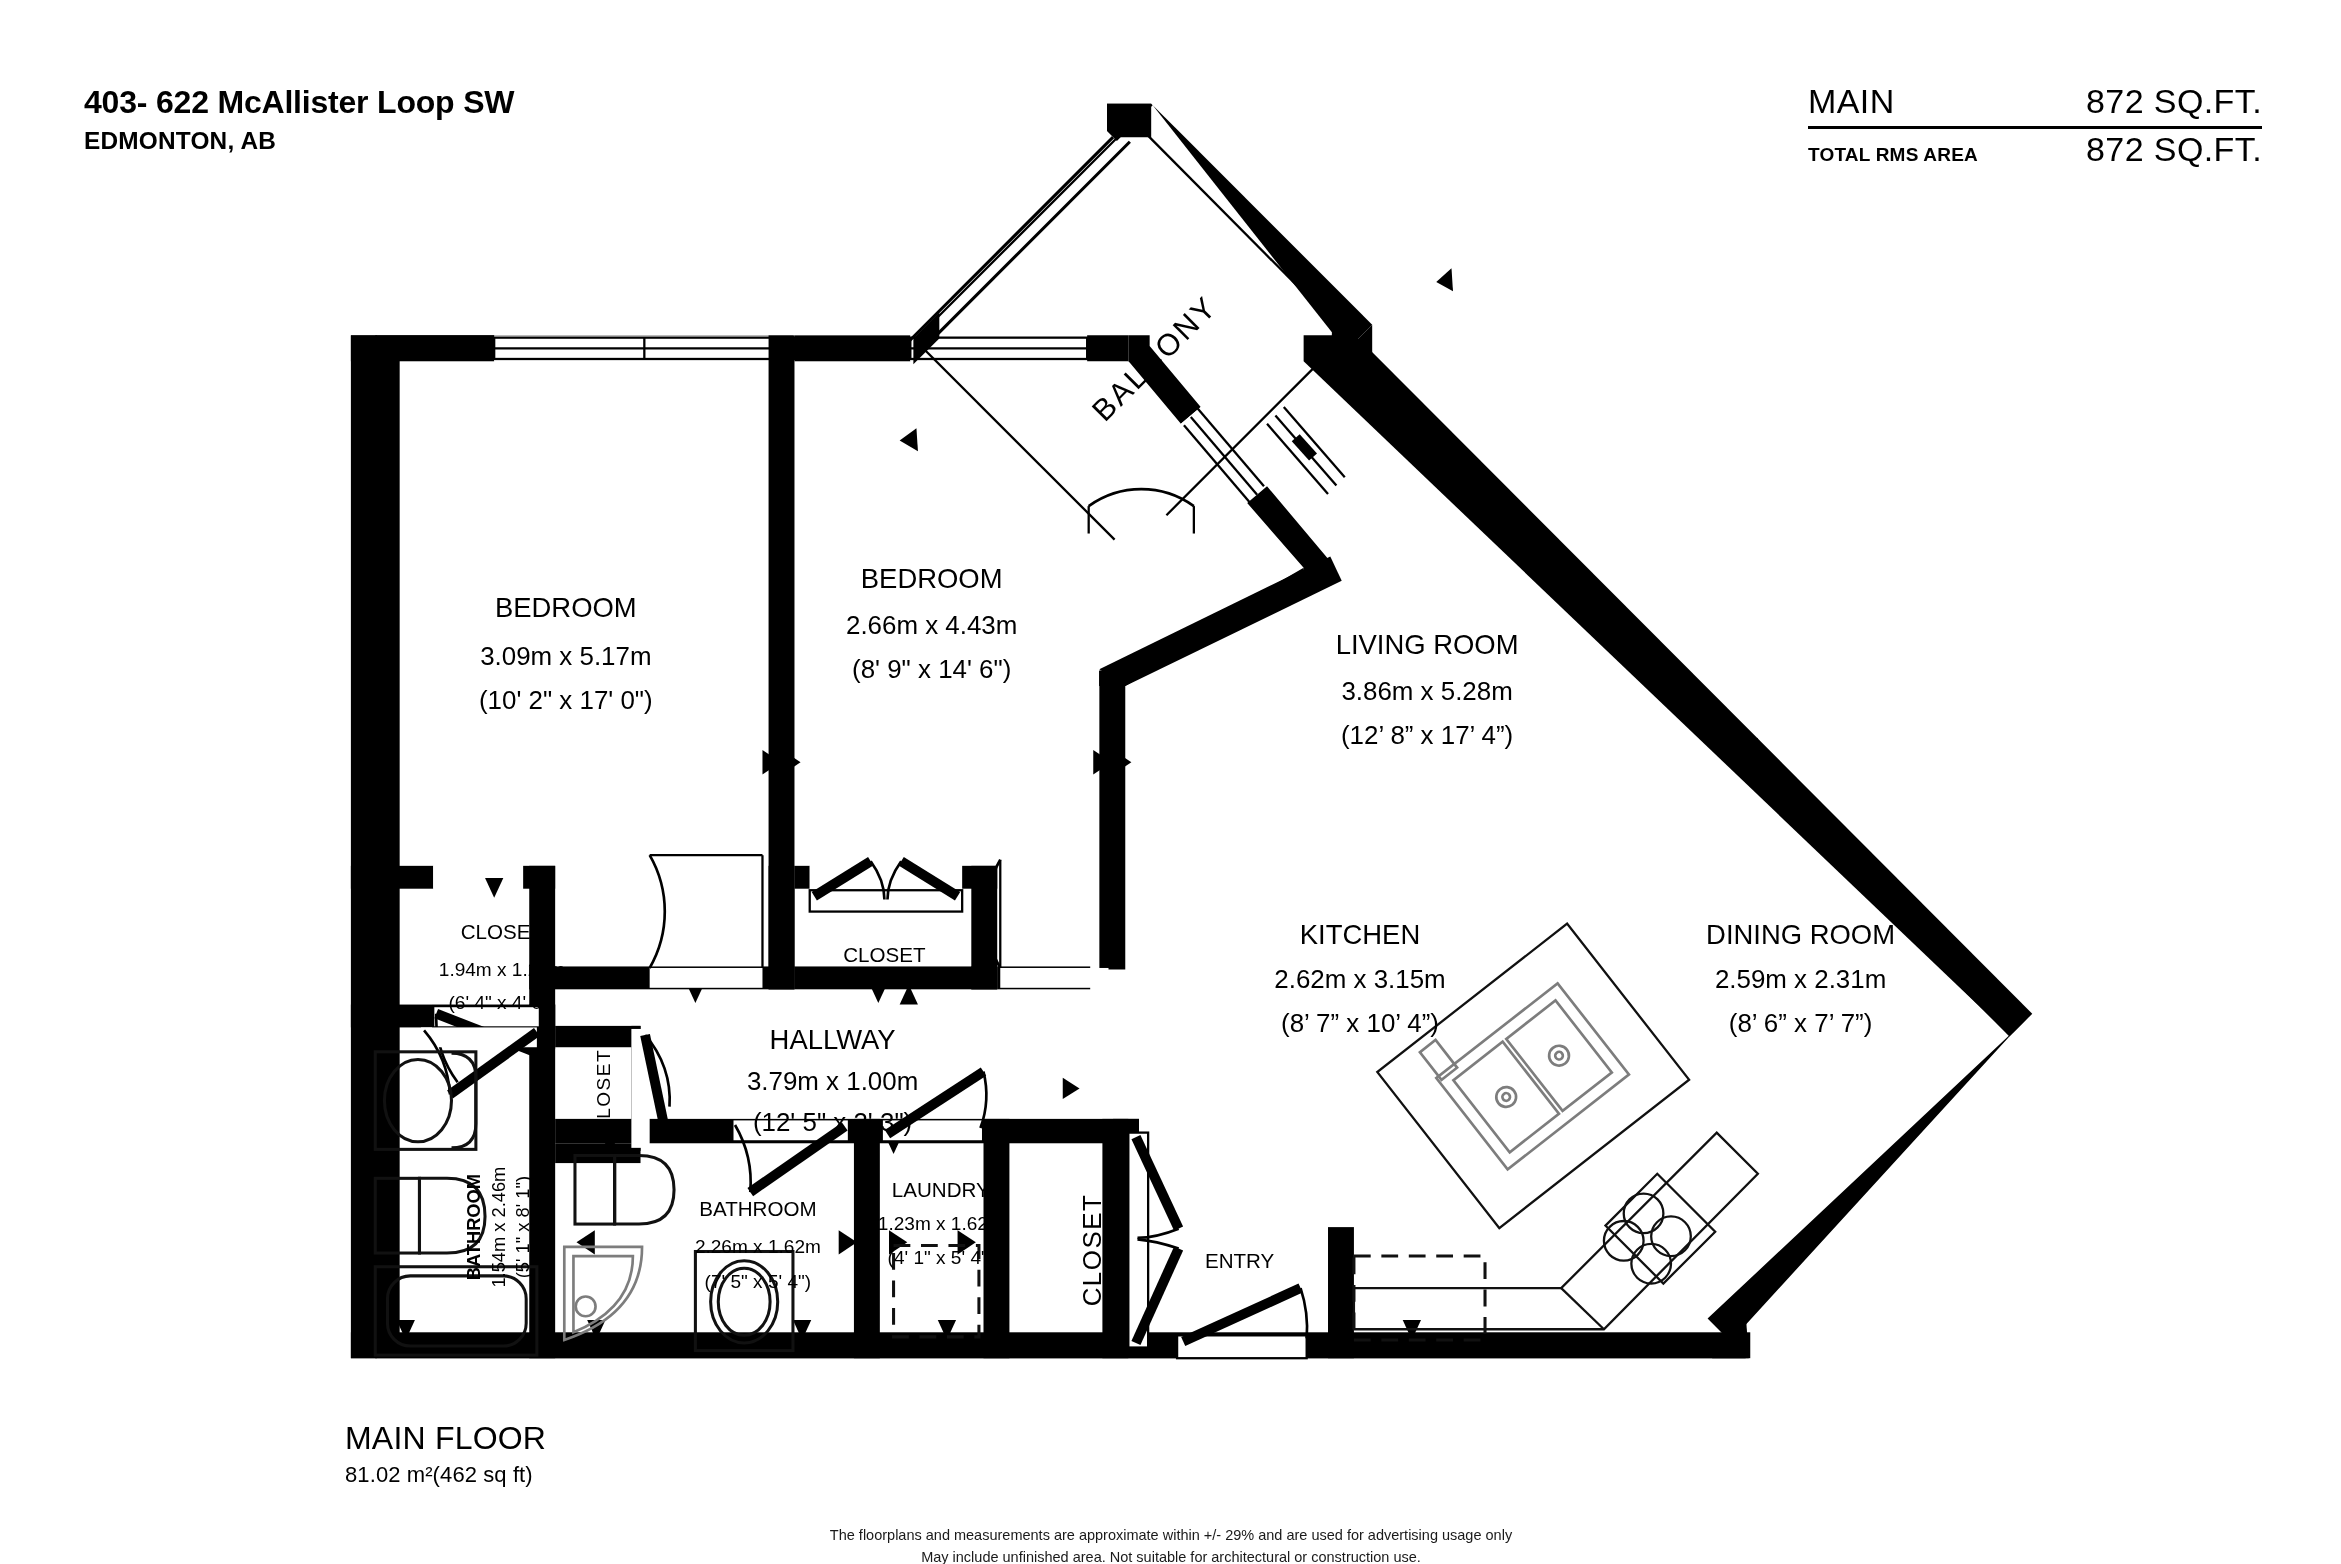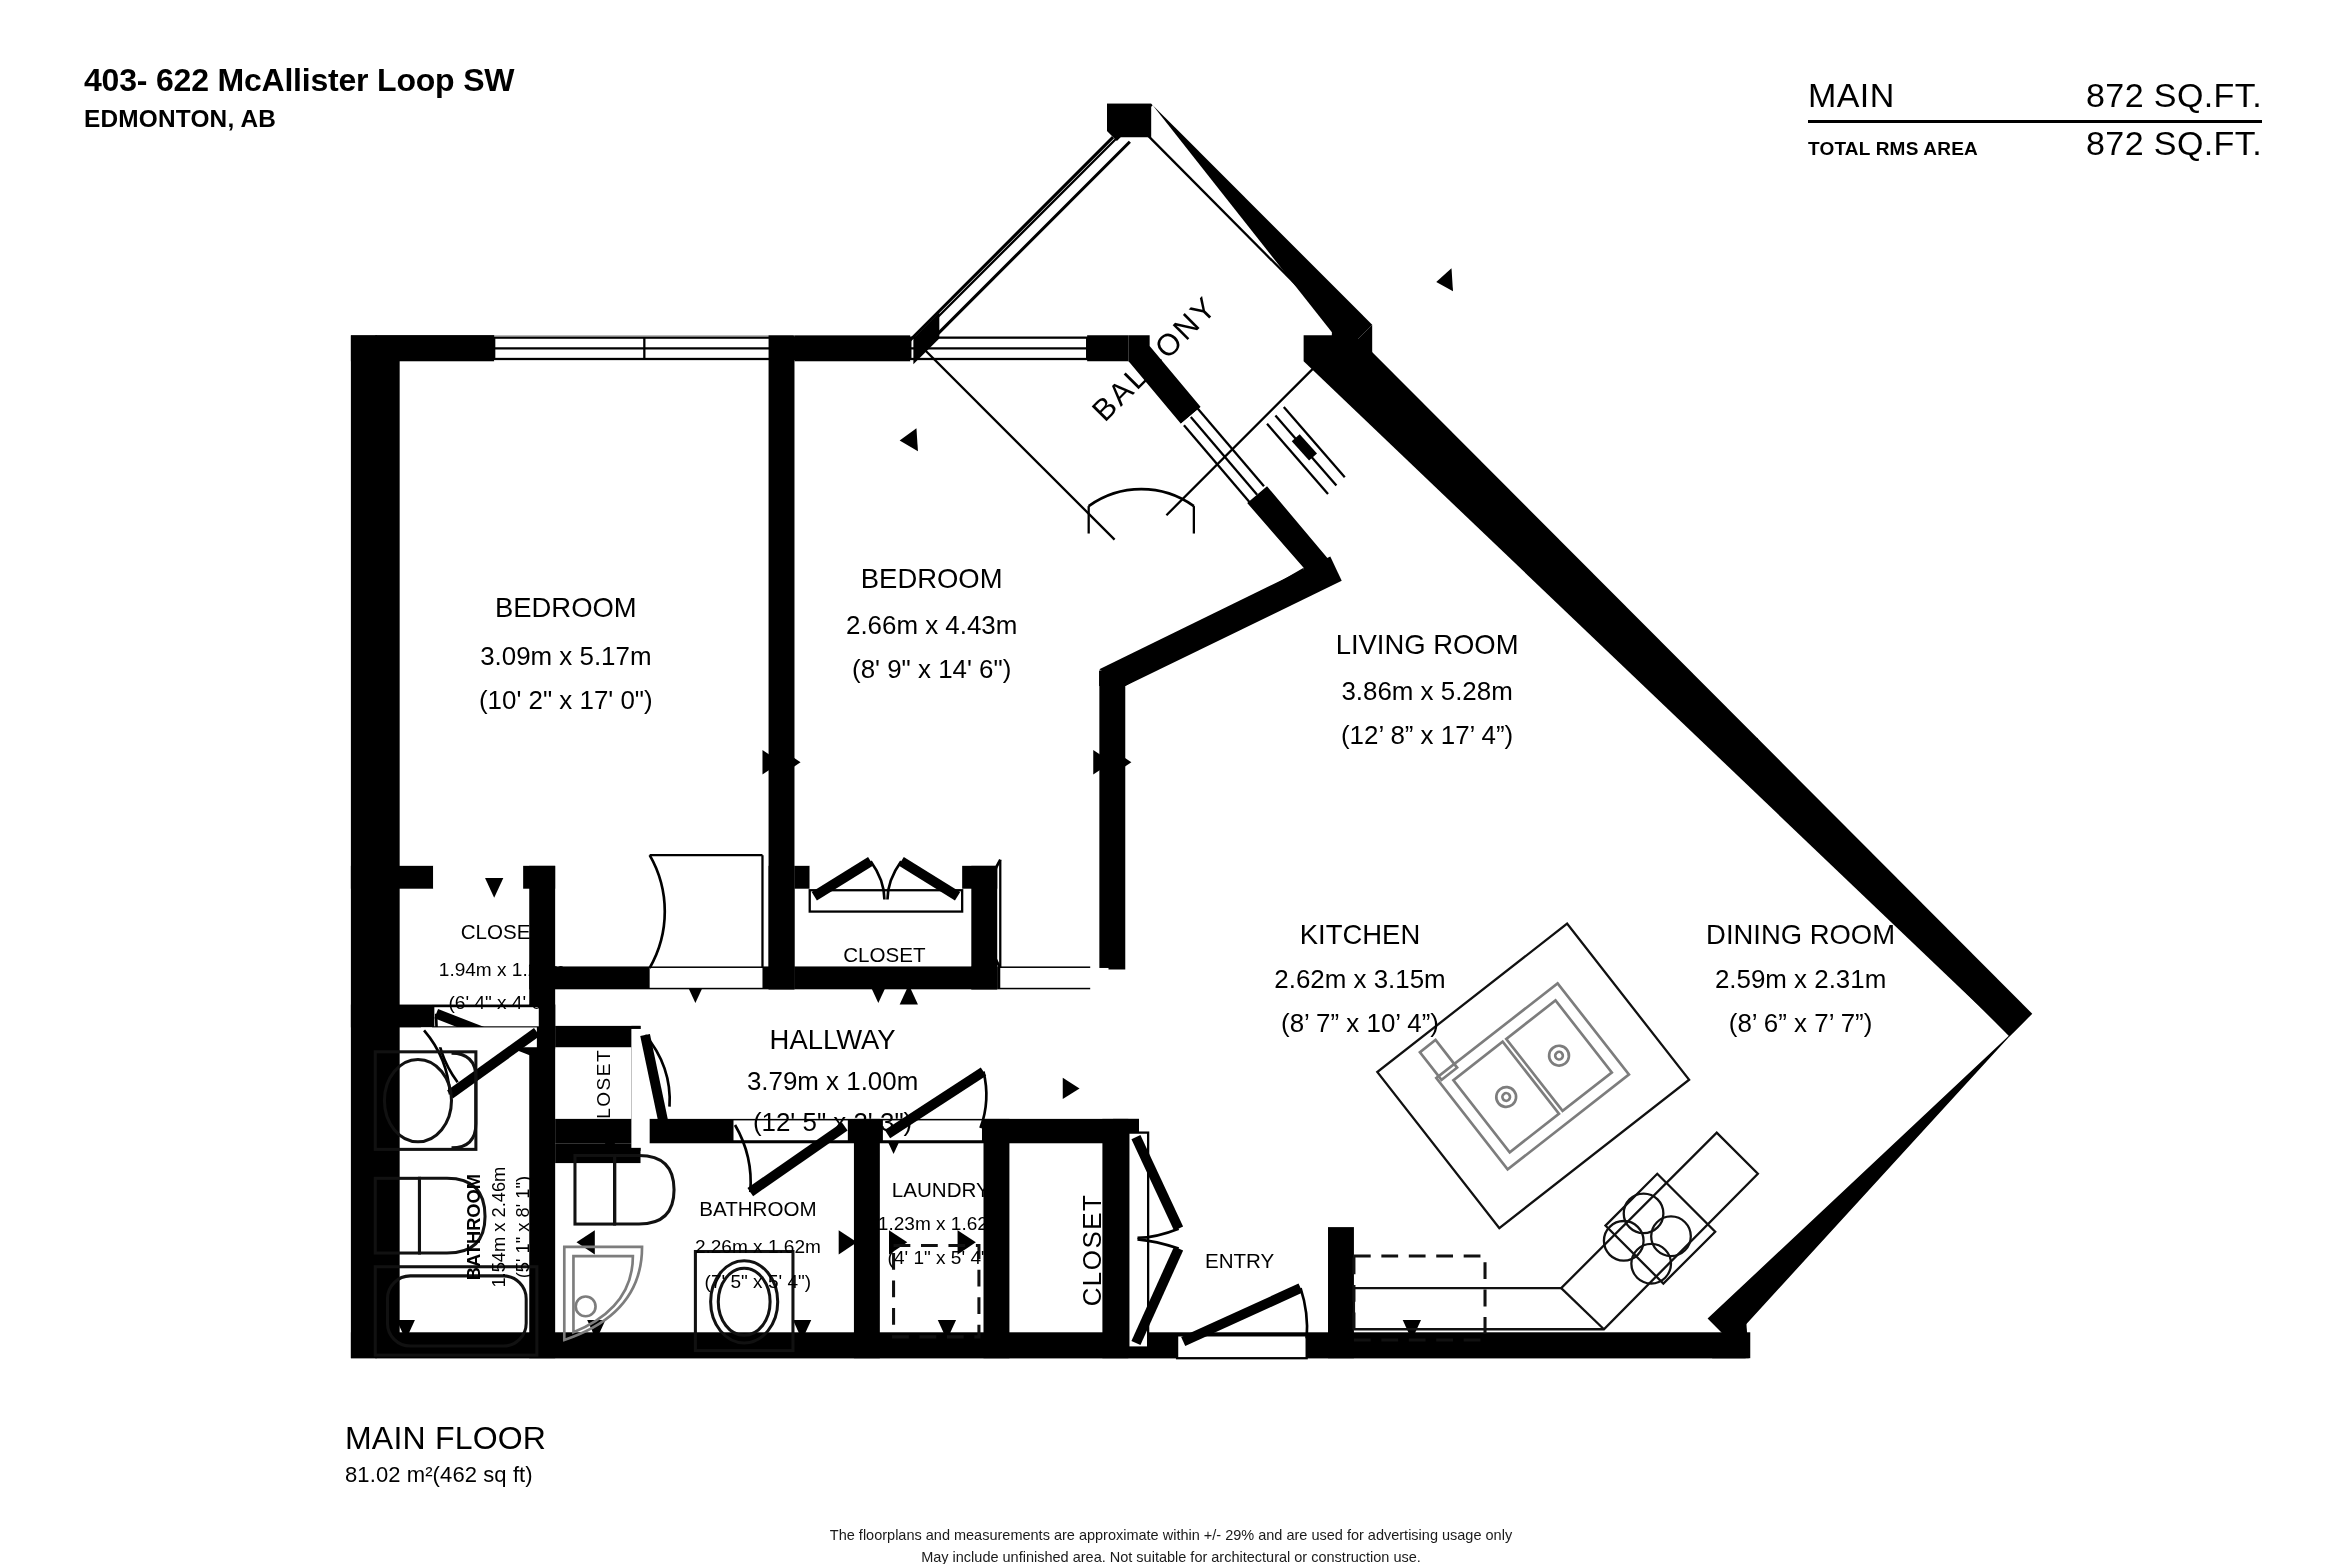--- a/index.html
+++ b/index.html
@@ -14,42 +14,42 @@
     position: relative;
     font-family: "Liberation Sans", sans-serif;
     color: #000000;
     overflow: hidden;
   }
 
   
   #header-title-block {
     position: absolute;
     left: 84px;
-    top: 64px;
+    top: 86px;
   }
   #property-address {
     font-size: 32px;
     font-weight: bold;
     letter-spacing: -0.2px;
     line-height: 1.05;
     white-space: nowrap;
   }
   #property-city {
     font-size: 24.4px;
     font-weight: bold;
     margin-top: 7.6px;
     letter-spacing: 0.2px;
     white-space: nowrap;
   }
 
   
   #area-summary {
     position: absolute;
     right: 80px;
-    top: 76px;
+    top: 82px;
     width: 454px;
     margin-left: 36px;
   }
   .area-row {
     display: flex;
     align-items: baseline;
     justify-content: space-between;
   }
   .area-row.main-row {
     padding-bottom: 4.6px;

